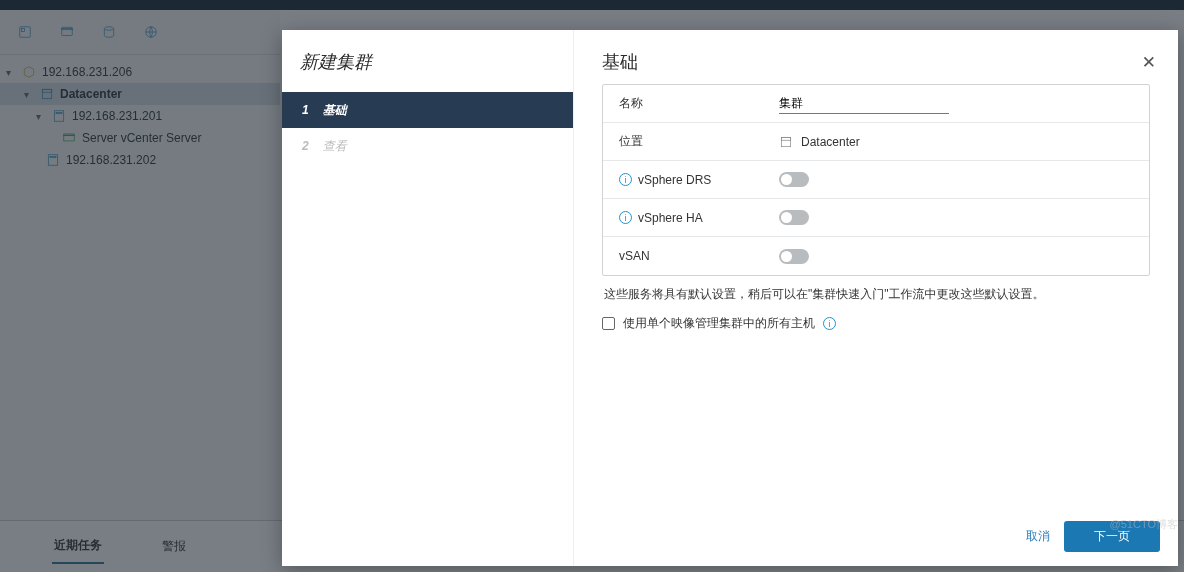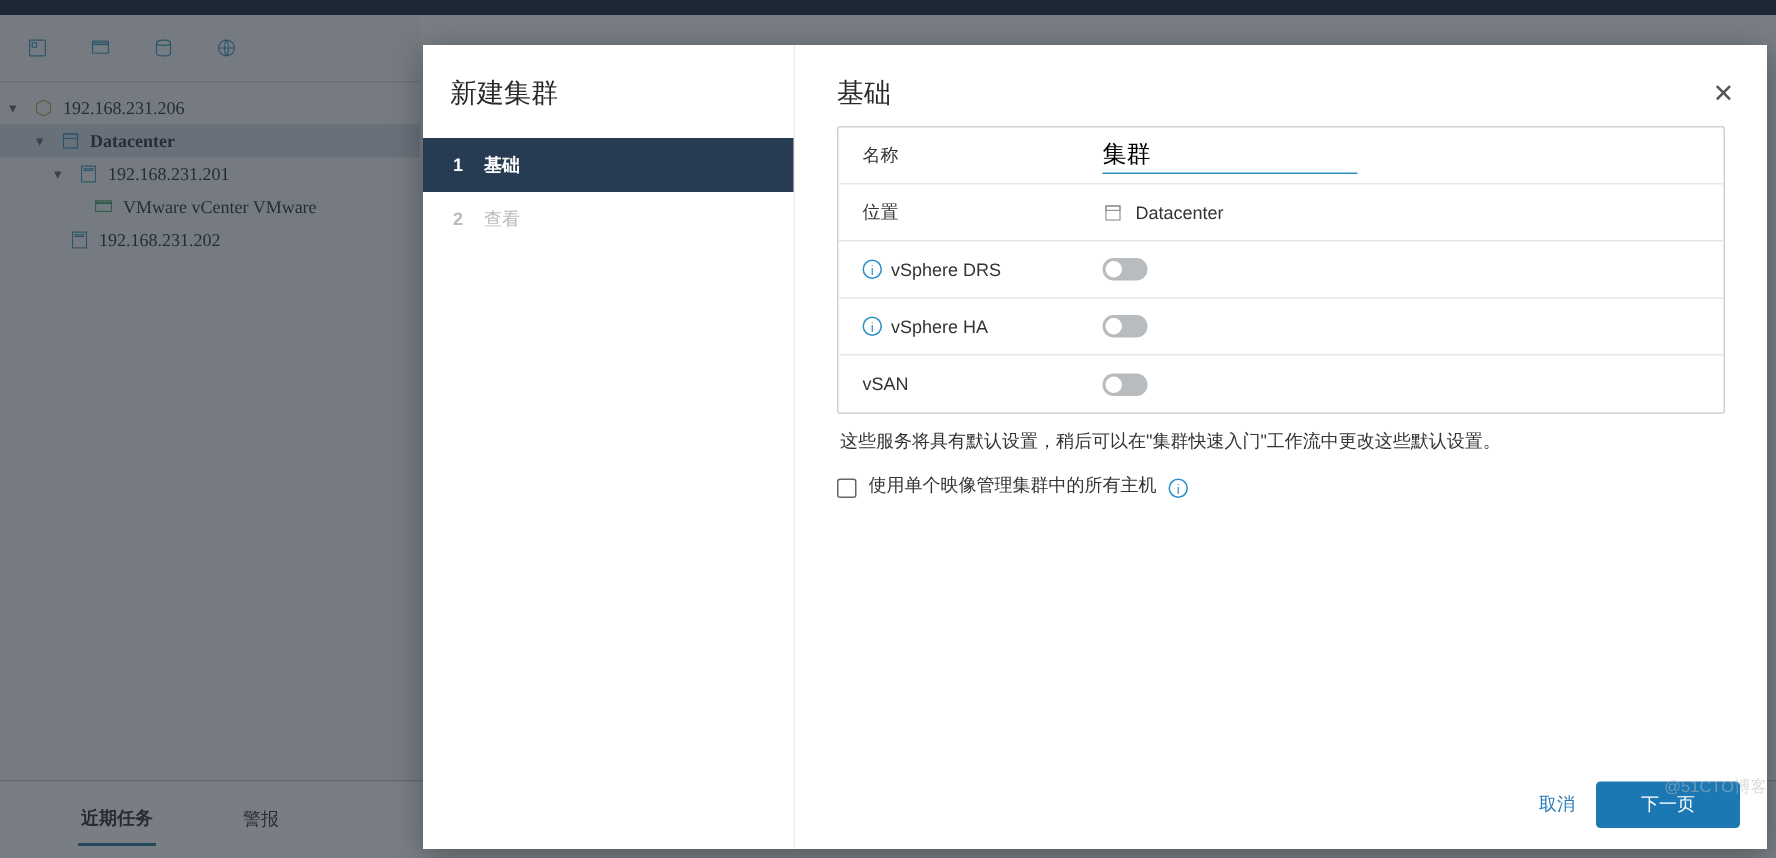--- a/index.html
+++ b/index.html
@@ -10,56 +10,56 @@
   .left-panel { position: absolute; left: 0; top: 10px; width: 280px; height: 510px; background: #f8f8f8; }
   .tab-icons { height: 45px; display: flex; align-items: center; gap: 28px; padding-left: 18px; border-bottom: 1px solid #ddd; }
   .tab-icons svg { width: 18px; height: 18px; fill: none; stroke: #333; stroke-width: 1.3; }
 
   .tree { padding: 6px 0; font-size: 12px; color: #30363d; }
   .tree-row { display: flex; align-items: center; height: 22px; gap: 6px; padding-left: 6px; }
   .tree-caret { width: 10px; font-size: 10px; color: #666; cursor: default; }
   .tree-spacer { display: inline-block; }
   .tree-row.sel { background: #d6dde4; }
   .tree-row.sel .tree-label { font-weight: 600; }
-  .tree-label { white-space: nowrap; font-family: Liberation Serif, serif; }
+  .tree-label { white-space: nowrap; }
   .icon-box { width: 14px; height: 14px; display: inline-flex; align-items: center; justify-content: center; }
   .icon-box svg { fill: none; stroke: #3f95c0; stroke-width: 1.3; }
 
   .bottom-tabs { position: absolute; left: 0; bottom: 0; height: 52px; width: 1184px; background: #fff; border-top: 1px solid #ccc; display: flex; align-items: center; padding-left: 20px; gap: 24px; font-size: 12px; }
   .bottom-tabs .tab { padding: 8px 2px; color: #333; margin-left: 32px; }
   .bottom-tabs .tab.active { font-weight: 600; border-bottom: 2px solid #31769c; }
 
   
   .overlay { position: absolute; inset: 0; background: rgba(30,40,50,0.6); }
   .modal { position: absolute; top: 30px; left: 282px; right: 6px; bottom: 6px; background: #fff; box-shadow: 0 4px 20px rgba(0,0,0,0.3); display: flex; }
-  .wizard-left { width: 248px; background: #fff; border-right: 1px solid #eee; }
+  .wizard-left { width: 292px; background: #fff; border-right: 1px solid #eee; font-style: italic; }
   .wizard-title { font-size: 18px; font-weight: 500; padding: 20px 18px 18px; color: #2a2a2a; }
   .step { height: 36px; display: flex; align-items: center; padding-left: 20px; font-size: 12px; gap: 14px; }
   .step.active { background: #273b52; color: #fff; font-weight: 600; }
   .step.disabled { color: #bbb; }
   .step .num { font-weight: 600; }
 
   .wizard-right { flex: 1; position: relative; padding: 20px 28px 0 28px; }
   .wizard-right .section-title { font-size: 18px; font-weight: 500; color: #2a2a2a; margin-bottom: 10px; }
   .close-btn { position: absolute; top: 22px; right: 22px; font-size: 17px; color: #555; cursor: pointer; }
 
   .form-box { border: 1px solid #d0d3d6; border-radius: 2px; }
   .form-row { display: flex; align-items: center; height: 38px; padding: 0 16px; border-bottom: 1px solid #e6e8ea; font-size: 12px; }
   .form-row:last-child { border-bottom: 0; justify-content: space-between; }
   .form-label { width: 160px; display: flex; align-items: center; gap: 6px; color: #333; }
   .info-icon { width: 13px; height: 13px; border: 1px solid #2b90c5; color: #2b90c5; border-radius: 50%; font-size: 9px; display: inline-flex; align-items: center; justify-content: center; }
   .field-val { flex: 1; display: flex; align-items: center; gap: 8px; }
-  .text-input { border: 0; border-bottom: 1px solid #2b90c5; font-size: 16px; padding: 3px 0; width: 170px; outline: none; background: transparent; }
+  .text-input { border: 0; border-bottom: 1px solid #2b90c5; font-size: 12px; padding: 3px 0; width: 170px; outline: none; background: transparent; }
   .loc-icon svg { stroke: #888; fill: none; stroke-width: 1.2; }
 
   .toggle { width: 30px; height: 15px; background: #b9bcbf; border-radius: 8px; position: relative; }
   .toggle::after { content: ""; position: absolute; left: 2px; top: 2px; width: 11px; height: 11px; background: #fff; border-radius: 50%; }
 
   .helper-text { margin: 10px 2px 12px; font-size: 12px; color: #333; }
-  .chk-row { display: flex; align-items: flex-end; gap: 8px; font-size: 12px; }
+  .chk-row { display: flex; align-items: center; gap: 8px; font-size: 12px; }
   .chk { width: 13px; height: 13px; border: 1.2px solid #666; border-radius: 2px; }
 
   .modal-footer { position: absolute; right: 18px; bottom: 14px; display: flex; align-items: center; gap: 14px; }
   .btn-cancel { color: #2b7bb9; font-size: 12px; cursor: pointer; }
   .btn-primary { background: #1b78b3; color: #fff; border: 0; padding: 7px 30px; border-radius: 3px; font-size: 12px; cursor: pointer; }
 
   .watermark { position: absolute; right: 6px; bottom: 40px; color: #bbb; font-size: 11px; opacity: 0.5; pointer-events: none; }
 </style>
 </head>
 <body>
@@ -128,21 +128,21 @@
       <span class="tree-label">192.168.231.201</span>
     </div>
     <div class="tree-row">
       <span class="tree-spacer" style="width:50px"></span>
       <span class="icon-box">
           <svg viewBox="0 0 24 24" style="stroke:#4aa66b">
             <rect x="3" y="5" width="18" height="12"></rect>
             <rect x="3" y="7" width="18" height="1"></rect>
           </svg>
         </span>
-      <span class="tree-label">VMware vCenter VMware</span>
+      <span class="tree-label">Server vCenter Server</span>
     </div>
     <div class="tree-row">
       <span class="tree-spacer" style="width:34px"></span>
       <span class="icon-box">
           <svg viewBox="0 0 24 24">
             <rect x="4" y="3" width="16" height="18"></rect>
             <rect x="7" y="6" width="10" height="2"></rect>
           </svg>
         </span>
       <span class="tree-label">192.168.231.202</span>

